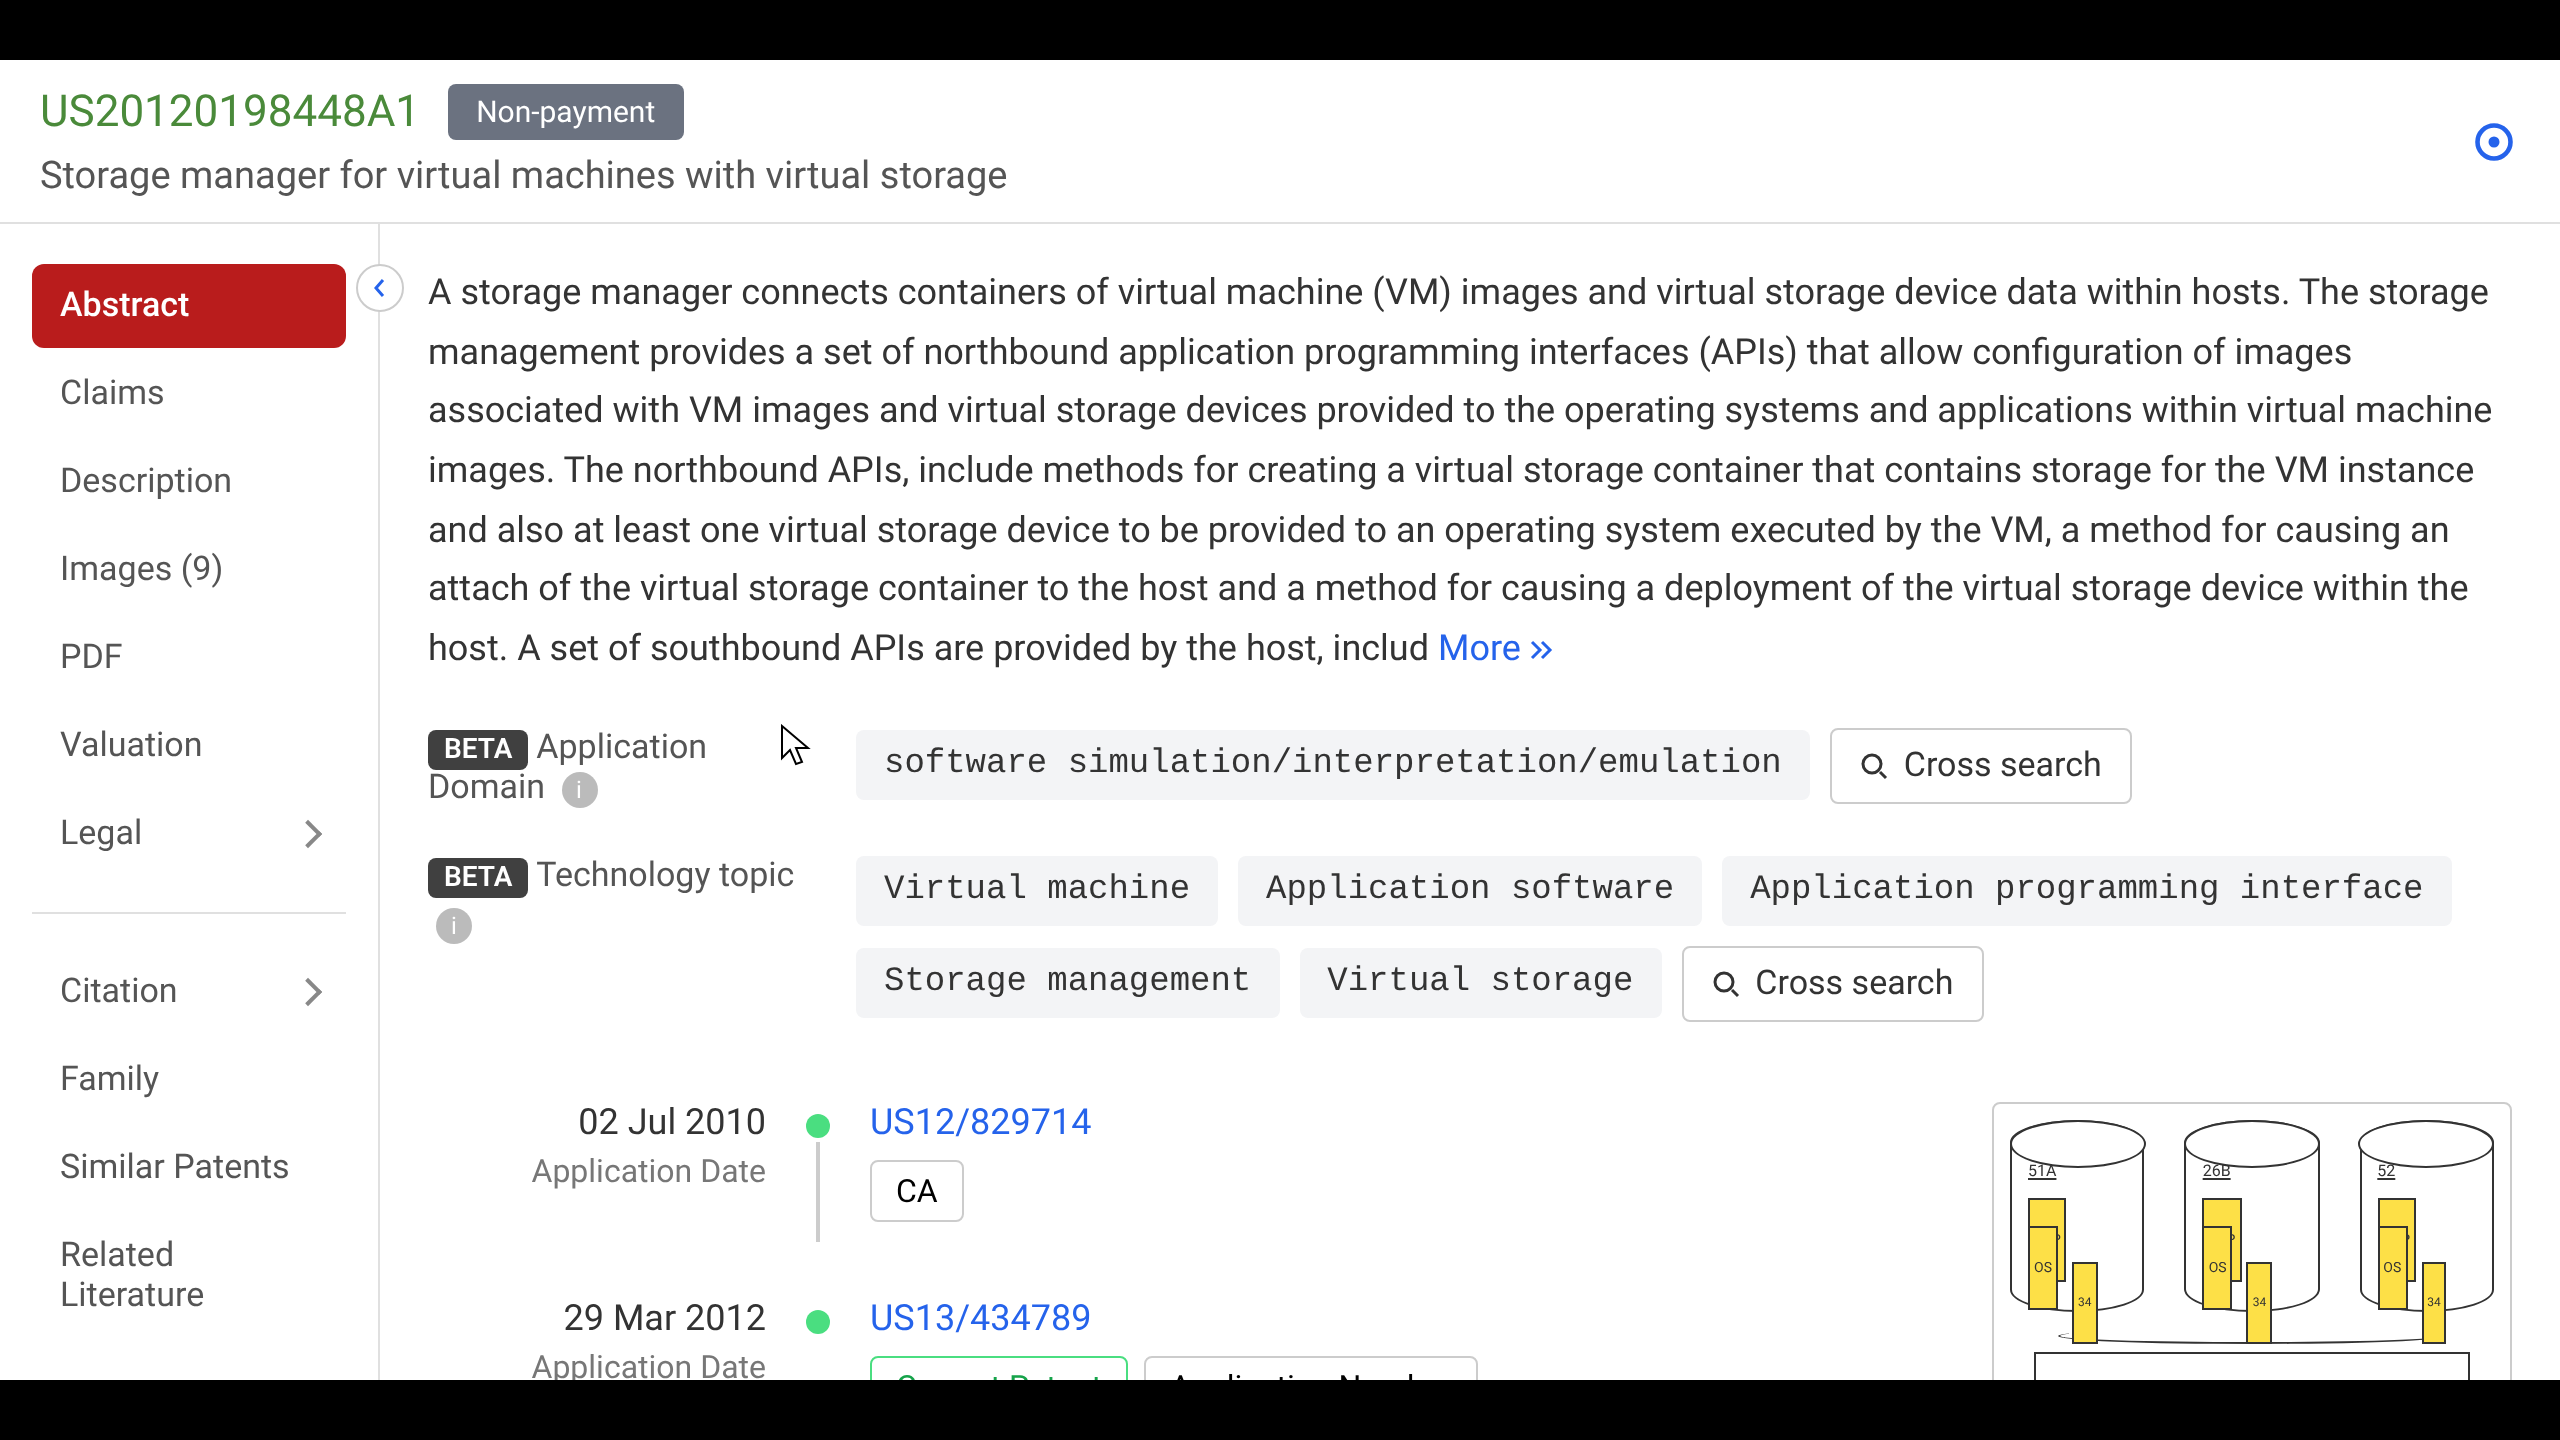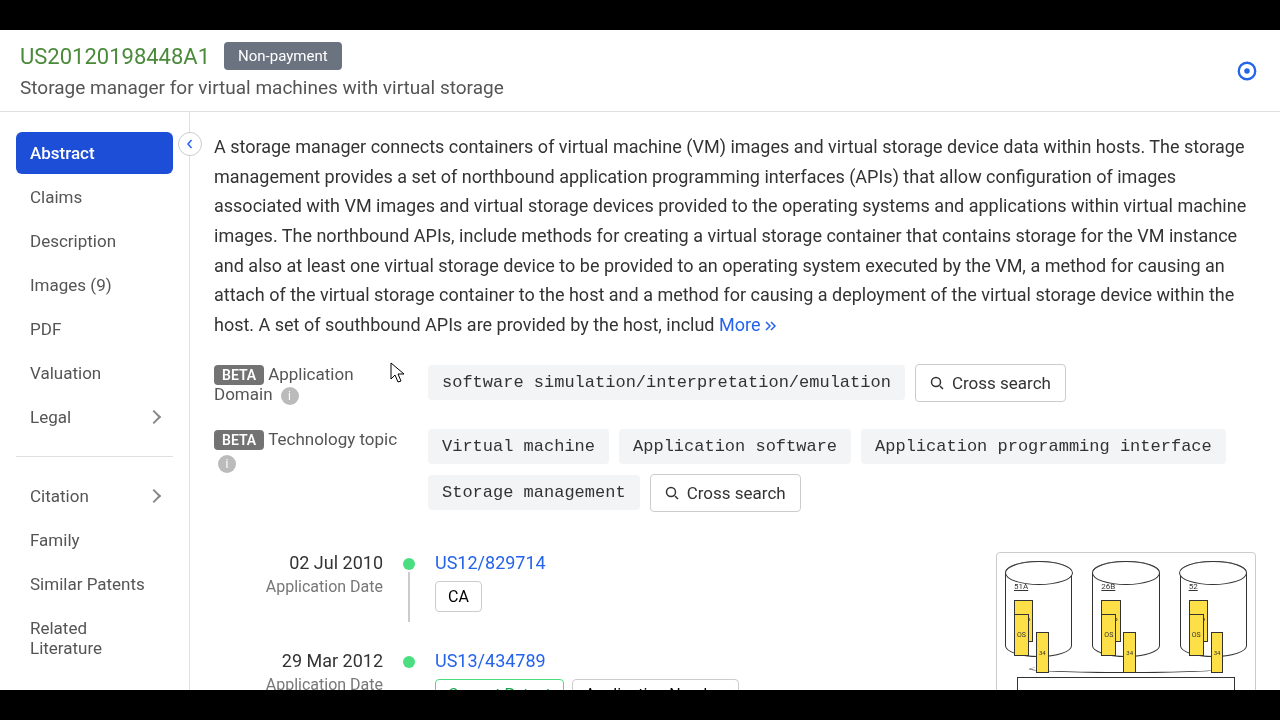--- a/index.html
+++ b/index.html
@@ -8,28 +8,28 @@
 .header { padding: 12px 20px; border-bottom: 1px solid #e0e0e0; position: relative; }
 .header-top { display: flex; align-items: center; gap: 14px; }
 .patent-id { color: #4a8a3a; font-size: 22px; font-weight: 400; }
 .status-badge { background: #6b7280; color: #fff; padding: 5px 14px; border-radius: 4px; font-size: 15px; }
 .patent-title { color: #555; font-size: 19px; margin-top: 6px; font-weight: 400; }
 .logo-icon { position: absolute; right: 22px; top: 30px; width: 22px; height: 22px; }
 .main { display: flex; position: relative; }
 .sidebar { width: 190px; border-right: 1px solid #e0e0e0; padding: 20px 16px; flex-shrink: 0; }
 .sidebar-divider { height: 1px; background: #e0e0e0; margin: 18px 0; }
 .nav-item { padding: 11px 14px; font-size: 17px; color: #555; cursor: pointer; border-radius: 6px; margin-bottom: 2px; display: flex; align-items: center; justify-content: space-between; }
-.nav-item.active { background: #1d4ed8; color: #fff; font-weight: 500; }
+.nav-item.active { background: #b91c1c; color: #fff; font-weight: 500; }
 .collapse-toggle { position: absolute; left: 178px; top: 20px; width: 24px; height: 24px; border: 1px solid #ccc; border-radius: 50%; background: #fff; display: flex; align-items: center; justify-content: center; cursor: pointer; z-index: 10; }
 .content { flex: 1; padding: 20px 24px; }
 .abstract-text { font-size: 18px; line-height: 1.65; color: #333; }
 .more-link { color: #2563eb; cursor: pointer; }
 .meta-row { display: flex; align-items: flex-start; margin-top: 24px; gap: 14px; }
 .meta-label-col { width: 200px; flex-shrink: 0; }
-.beta-badge { background: #737373; color: #fff; padding: 2px 8px; border-radius: 4px; font-size: 14px; font-weight: 600; }
+.beta-badge { background: #404040; color: #fff; padding: 2px 8px; border-radius: 4px; font-size: 14px; font-weight: 600; }
 .meta-label { color: #555; font-size: 17px; }
 .info-icon { display: inline-flex; width: 18px; height: 18px; background: #bbb; border-radius: 50%; color: #fff; font-size: 12px; align-items: center; justify-content: center; margin-left: 4px; }
 .tags { display: flex; flex-wrap: wrap; gap: 10px; align-items: center; }
 .tag { background: #f3f4f6; padding: 8px 14px; border-radius: 4px; font-size: 17px; color: #333; font-family: Liberation Mono, monospace; }
 .cross-search { border: 1px solid #ccc; background: #fff; padding: 8px 14px; border-radius: 4px; font-size: 17px; color: #333; display: flex; align-items: center; gap: 8px; cursor: pointer; }
 .timeline { margin-top: 40px; display: flex; gap: 20px; position: relative; }
 .timeline-left { flex: 1; position: relative; }
 .timeline-item { display: flex; align-items: flex-start; margin-bottom: 28px; }
 .timeline-date-col { width: 185px; text-align: right; padding-right: 16px; }
 .timeline-date { font-size: 18px; color: #333; }
@@ -152,20 +152,21 @@
       <div class="meta-label-col">
         <span class="beta-badge">BETA</span>
         <span class="meta-label">Technology topic</span>
         <br><span class="info-icon" style="margin-top:6px">i</span>
       </div>
       <div class="tags" id="topic-tags">
           <span class="tag">Virtual machine</span>
           <span class="tag">Application software</span>
           <span class="tag">Application programming interface</span>
           <span class="tag">Storage management</span>
+          <span class="tag">Virtual storage</span>
           <span class="cross-search">
             <svg width="14" height="14" viewBox="0 0 14 14">
               <circle cx="6" cy="6" r="4.5" fill="none" stroke="#333" stroke-width="1.5"></circle>
               <line x1="10" y1="10" x2="13" y2="13" stroke="#333" stroke-width="1.5"></line>
             </svg>
             <span>Cross search</span>
           </span>
         </div>
     </div>
 

